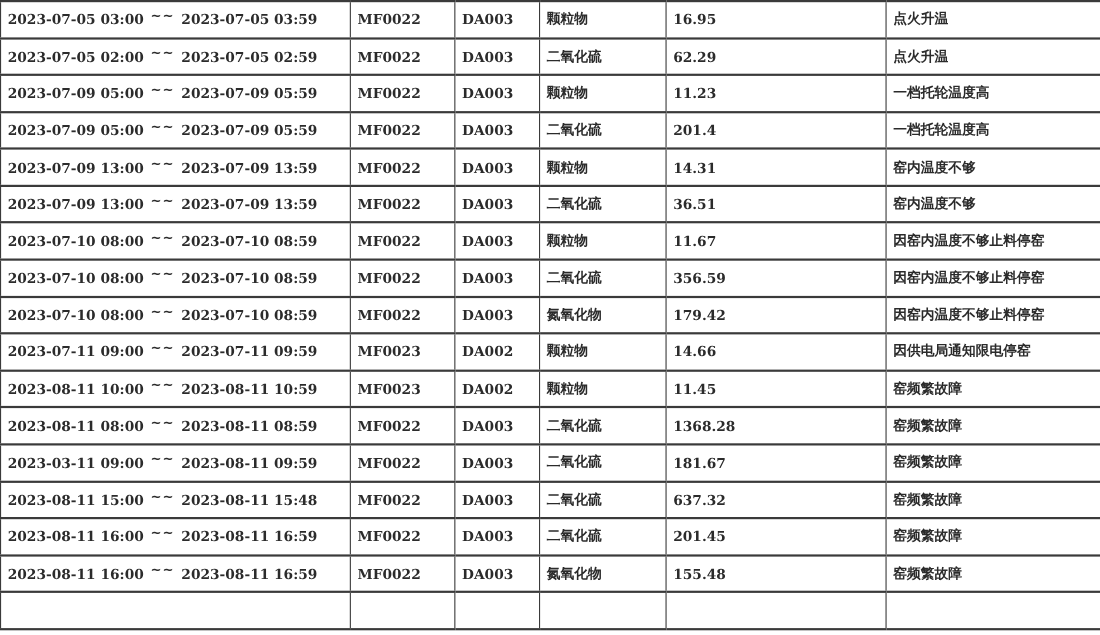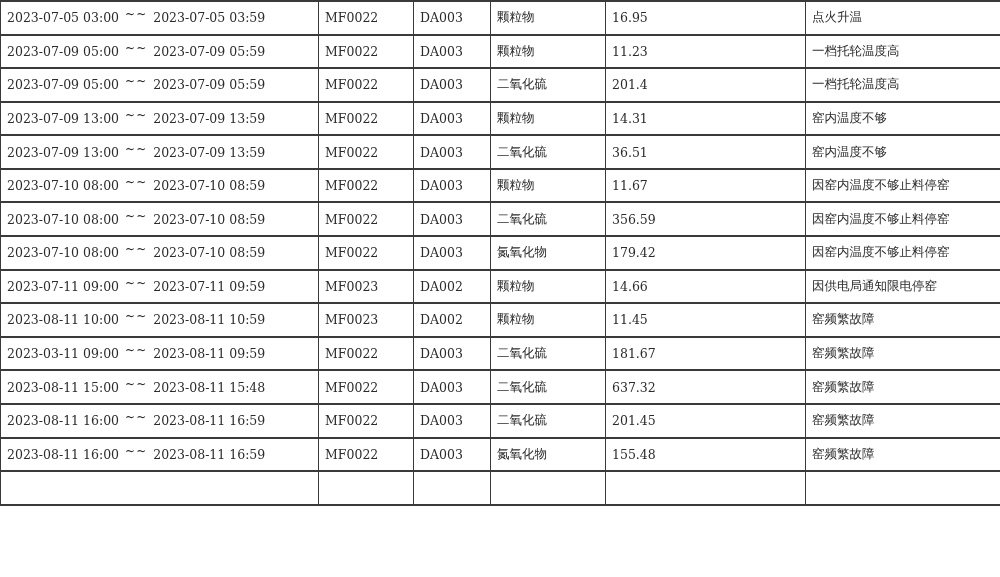--- a/index.html
+++ b/index.html
@@ -27,20 +27,21 @@
     border-right: 1px solid #3a3a3a;
     border-top: 2px solid #3a3a3a;
     border-bottom: 2px solid #3a3a3a;
     padding: 0 4px 0 6px;
     overflow: hidden;
     white-space: nowrap;
     vertical-align: middle;
   }
   table.report tr {
     height: 33.59px;
+    font-weight: bold;
   }
   .sep {
     display: inline-block;
     transform: translateY(-4px);
     margin: 0 6px;
     letter-spacing: 1px;
     font-size: 12px;
   }
 </style>
 </head>
@@ -59,20 +60,28 @@
     <tbody>
         <tr class="row">
     <td><span>2023-07-05 03:00</span><span class="sep">~~</span><span>2023-07-05 03:59</span></td>
     <td><span>MF0022</span></td>
     <td><span>DA003</span></td>
     <td><span>颗粒物</span></td>
     <td><span>16.95</span></td>
     <td><span>点火升温</span></td>
   </tr>
         <tr class="row">
+    <td><span>2023-07-05 02:00</span><span class="sep">~~</span><span>2023-07-05 02:59</span></td>
+    <td><span>MF0022</span></td>
+    <td><span>DA003</span></td>
+    <td><span>二氧化硫</span></td>
+    <td><span>62.29</span></td>
+    <td><span>点火升温</span></td>
+  </tr>
+        <tr class="row">
     <td><span>2023-07-09 05:00</span><span class="sep">~~</span><span>2023-07-09 05:59</span></td>
     <td><span>MF0022</span></td>
     <td><span>DA003</span></td>
     <td><span>颗粒物</span></td>
     <td><span>11.23</span></td>
     <td><span>一档托轮温度高</span></td>
   </tr>
         <tr class="row">
     <td><span>2023-07-09 05:00</span><span class="sep">~~</span><span>2023-07-09 05:59</span></td>
     <td><span>MF0022</span></td>
@@ -128,20 +137,28 @@
     <td><span>颗粒物</span></td>
     <td><span>14.66</span></td>
     <td><span>因供电局通知限电停窑</span></td>
   </tr>
         <tr class="row">
     <td><span>2023-08-11 10:00</span><span class="sep">~~</span><span>2023-08-11 10:59</span></td>
     <td><span>MF0023</span></td>
     <td><span>DA002</span></td>
     <td><span>颗粒物</span></td>
     <td><span>11.45</span></td>
+    <td><span>窑频繁故障</span></td>
+  </tr>
+        <tr class="row">
+    <td><span>2023-08-11 08:00</span><span class="sep">~~</span><span>2023-08-11 08:59</span></td>
+    <td><span>MF0022</span></td>
+    <td><span>DA003</span></td>
+    <td><span>二氧化硫</span></td>
+    <td><span>1368.28</span></td>
     <td><span>窑频繁故障</span></td>
   </tr>
         <tr class="row">
     <td><span>2023-03-11 09:00</span><span class="sep">~~</span><span>2023-08-11 09:59</span></td>
     <td><span>MF0022</span></td>
     <td><span>DA003</span></td>
     <td><span>二氧化硫</span></td>
     <td><span>181.67</span></td>
     <td><span>窑频繁故障</span></td>
   </tr>

